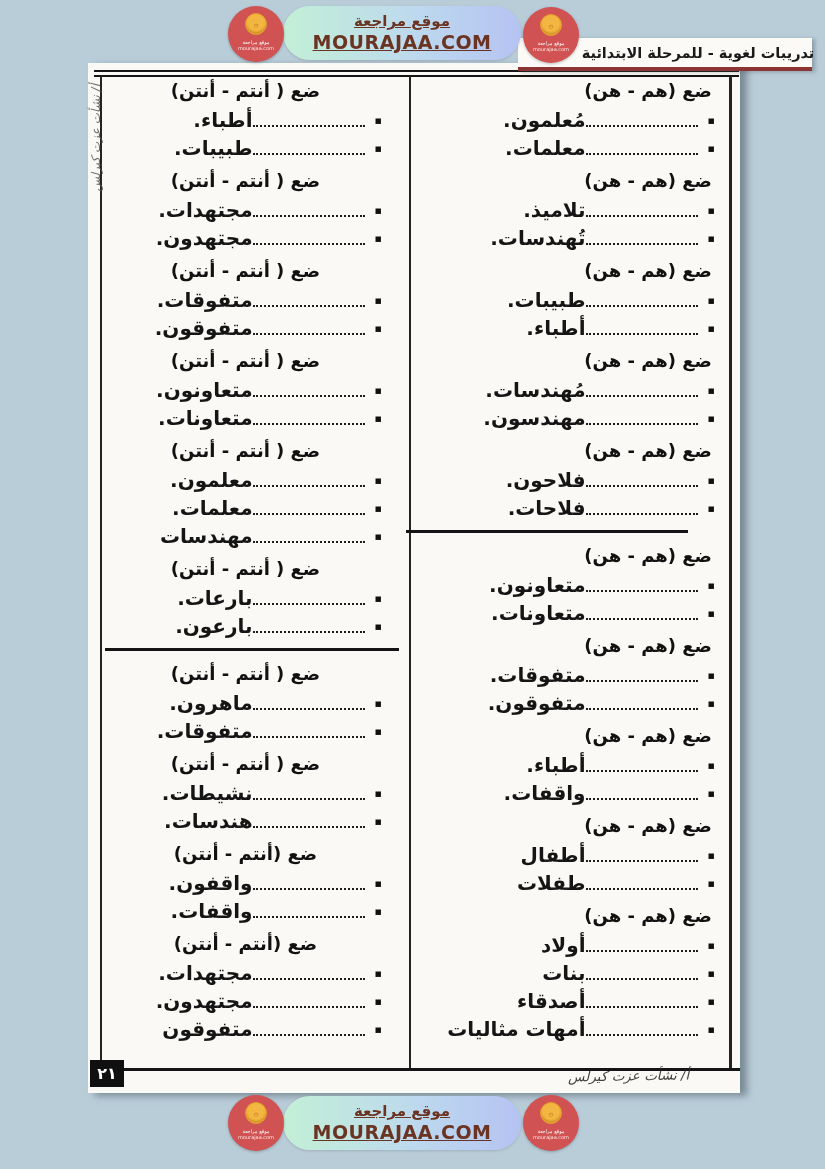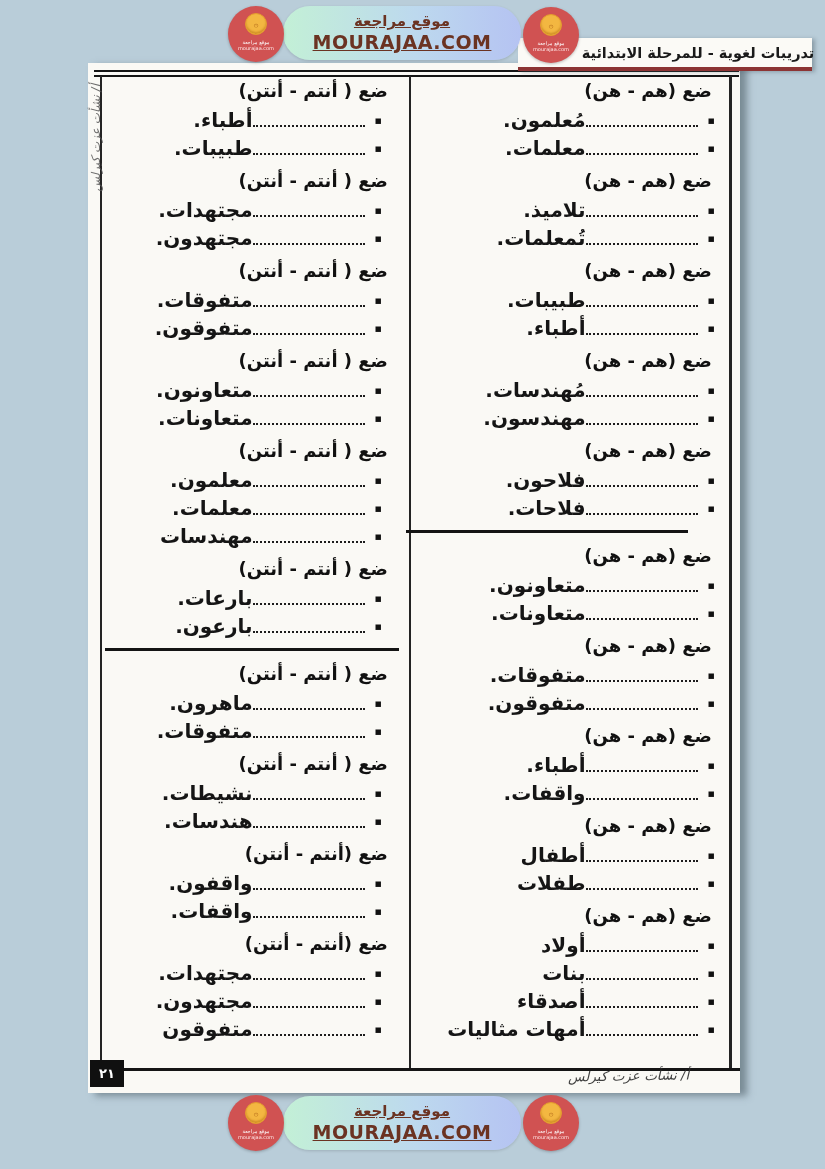--- a/index.html
+++ b/index.html
@@ -39,34 +39,34 @@
   #rule-right{left:641px;width:2.5px;}
   .bottom-line{position:absolute;left:5px;right:0;top:1005px;height:2.5px;background:#151515;}
 
   
   .col{position:absolute;top:15px;direction:rtl;}
   #col-right{left:326px;width:314px;}
   #col-left{left:15px;width:302px;}
   .group{margin-bottom:8px;}
   .group-header{font-size:18px;font-weight:bold;color:#111;line-height:26px;text-align:right;white-space:nowrap;}
   #col-right .group-header{padding-right:16px;}
-  #col-left .group-header{padding-right:17px;}
+  #col-left .group-header{padding-right:17px;text-align:center;}
   .item{display:flex;direction:rtl;align-items:flex-end;height:28px;}
   #col-right .item{padding-right:13px;}
   #col-left .item{padding-right:23px;}
   .bullet{font-size:11px;line-height:22px;color:#111;margin-left:10px;}
   .dots{width:112px;height:8px;margin-bottom:5px;border-bottom:2.2px dotted #1c1c1c;}
   .word{font-size:20px;font-weight:bold;color:#151515;line-height:23px;white-space:nowrap;}
   .col-divider{height:3px;background:#141414;margin:10px 0;}
   #col-right .col-divider{margin-right:40px;margin-left:-8px;}
   #col-left .col-divider{margin-right:6px;margin-left:2px;}
 
   
   #page-num{position:absolute;left:2px;top:997px;width:34px;height:27px;background:#101010;color:#fff;
-        font-size:13px;font-weight:bold;display:flex;align-items:center;justify-content:center;z-index:3;}
+        font-size:16px;font-weight:bold;display:flex;align-items:center;justify-content:center;z-index:3;}
   #sig-bottom{position:absolute;right:2px;top:1004px;width:170px;direction:rtl;text-align:left;
         font-style:italic;font-size:13.5px;color:#2e2e2e;transform:rotate(-1deg);white-space:nowrap;opacity:.9;}
   #sig-side{position:absolute;left:-58px;top:80px;width:136px;height:18px;direction:rtl;
         font-style:italic;font-size:12px;color:#555;transform:rotate(-90deg);white-space:nowrap;opacity:.85;}
 </style>
 </head>
 <body>
 
 <div id="canvas">
 
@@ -114,21 +114,21 @@
         <div class="group">
           <div class="group-header">ضع (هم - هن)</div>
           <div class="item">
             <span class="bullet">▪</span>
             <span class="dots"></span>
             <span class="word">تلاميذ.</span>
           </div>
           <div class="item">
             <span class="bullet">▪</span>
             <span class="dots"></span>
-            <span class="word">تُمعلمات.</span>
+            <span class="word">تُهندسات.</span>
           </div>
         </div>
         <div class="group">
           <div class="group-header">ضع (هم - هن)</div>
           <div class="item">
             <span class="bullet">▪</span>
             <span class="dots"></span>
             <span class="word">طبيبات.</span>
           </div>
           <div class="item">

